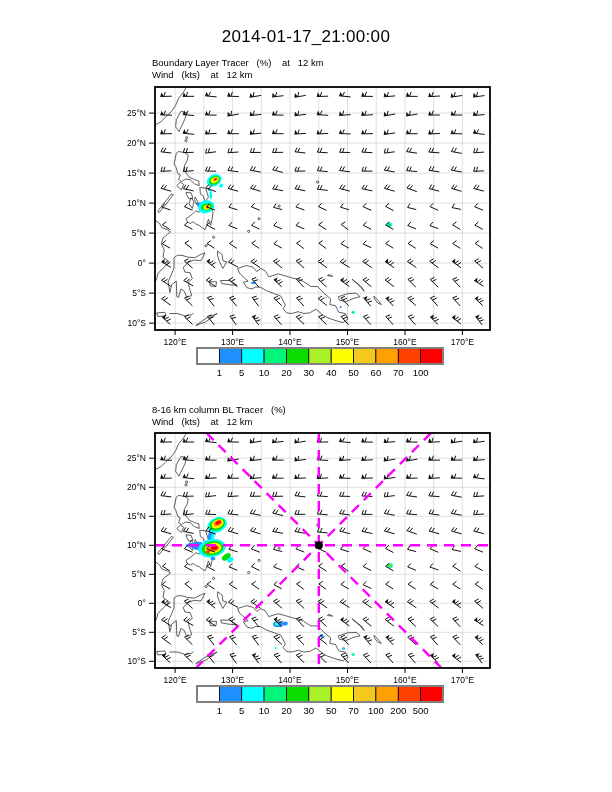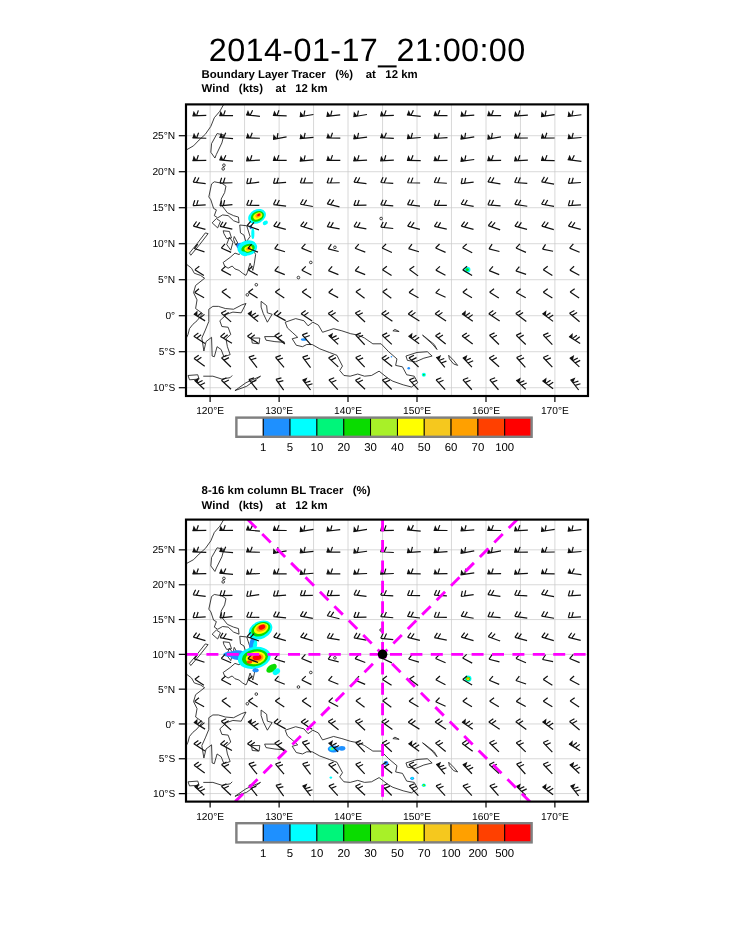--- a/index.html
+++ b/index.html
@@ -1,20 +1,20 @@
 <!DOCTYPE html>
 <html><head>
 <meta charset="utf-8">
 <style>
   html,body{margin:0;padding:0;background:#fff;}
   .page{position:relative;width:612px;height:792px;background:#ffffff;overflow:hidden;
         font-family:"Liberation Sans",sans-serif;color:#000;}
   .title{position:absolute;left:0;top:27px;width:100%;text-align:center;
-         font-size:27px;font-weight:400;letter-spacing:0.3px;}
-  .panel-label{position:absolute;left:168px;font-size:9.5px;line-height:11px;white-space:pre;font-weight:bold;}
+         font-size:17px;font-weight:400;letter-spacing:0.3px;}
+  .panel-label{position:absolute;left:152px;font-size:9.5px;line-height:11px;white-space:pre;}
   .panel-svg{position:absolute;left:105px;width:440px;overflow:visible;}
   svg text{fill:#000;font-family:"Liberation Sans",sans-serif;}
   .tick-label{font-size:8.5px;}
   .cb-label{font-size:9.5px;}
 </style>
 </head>
 <body>
 
 <div class="page">
   <div class="title">2014-01-17_21:00:00</div>

